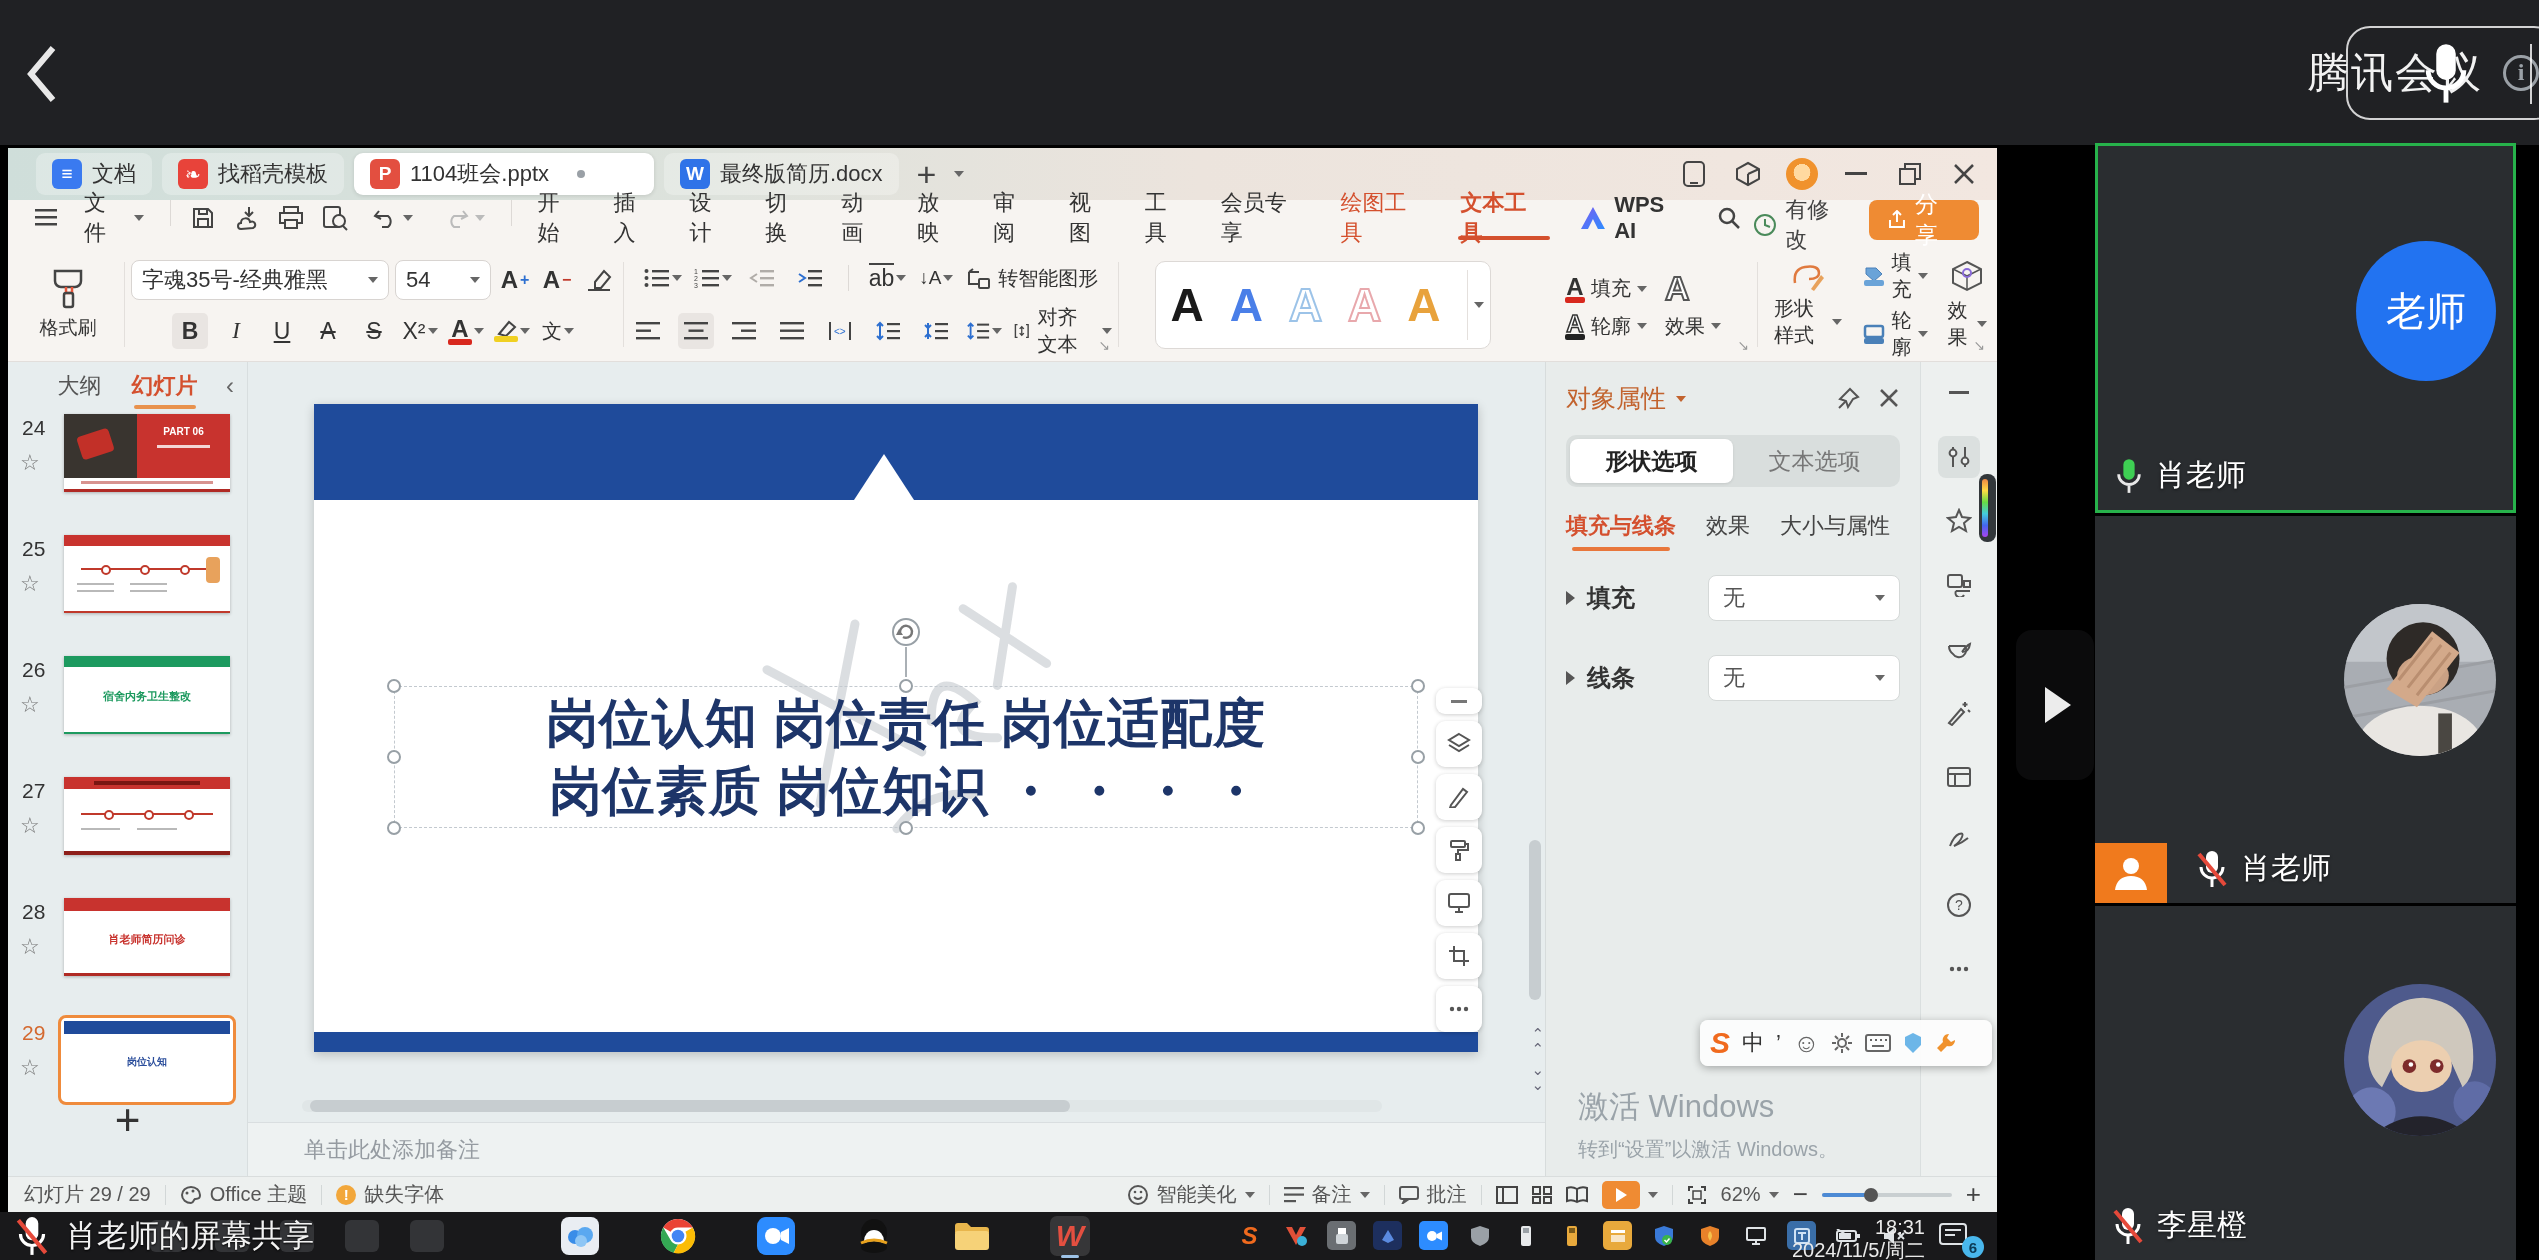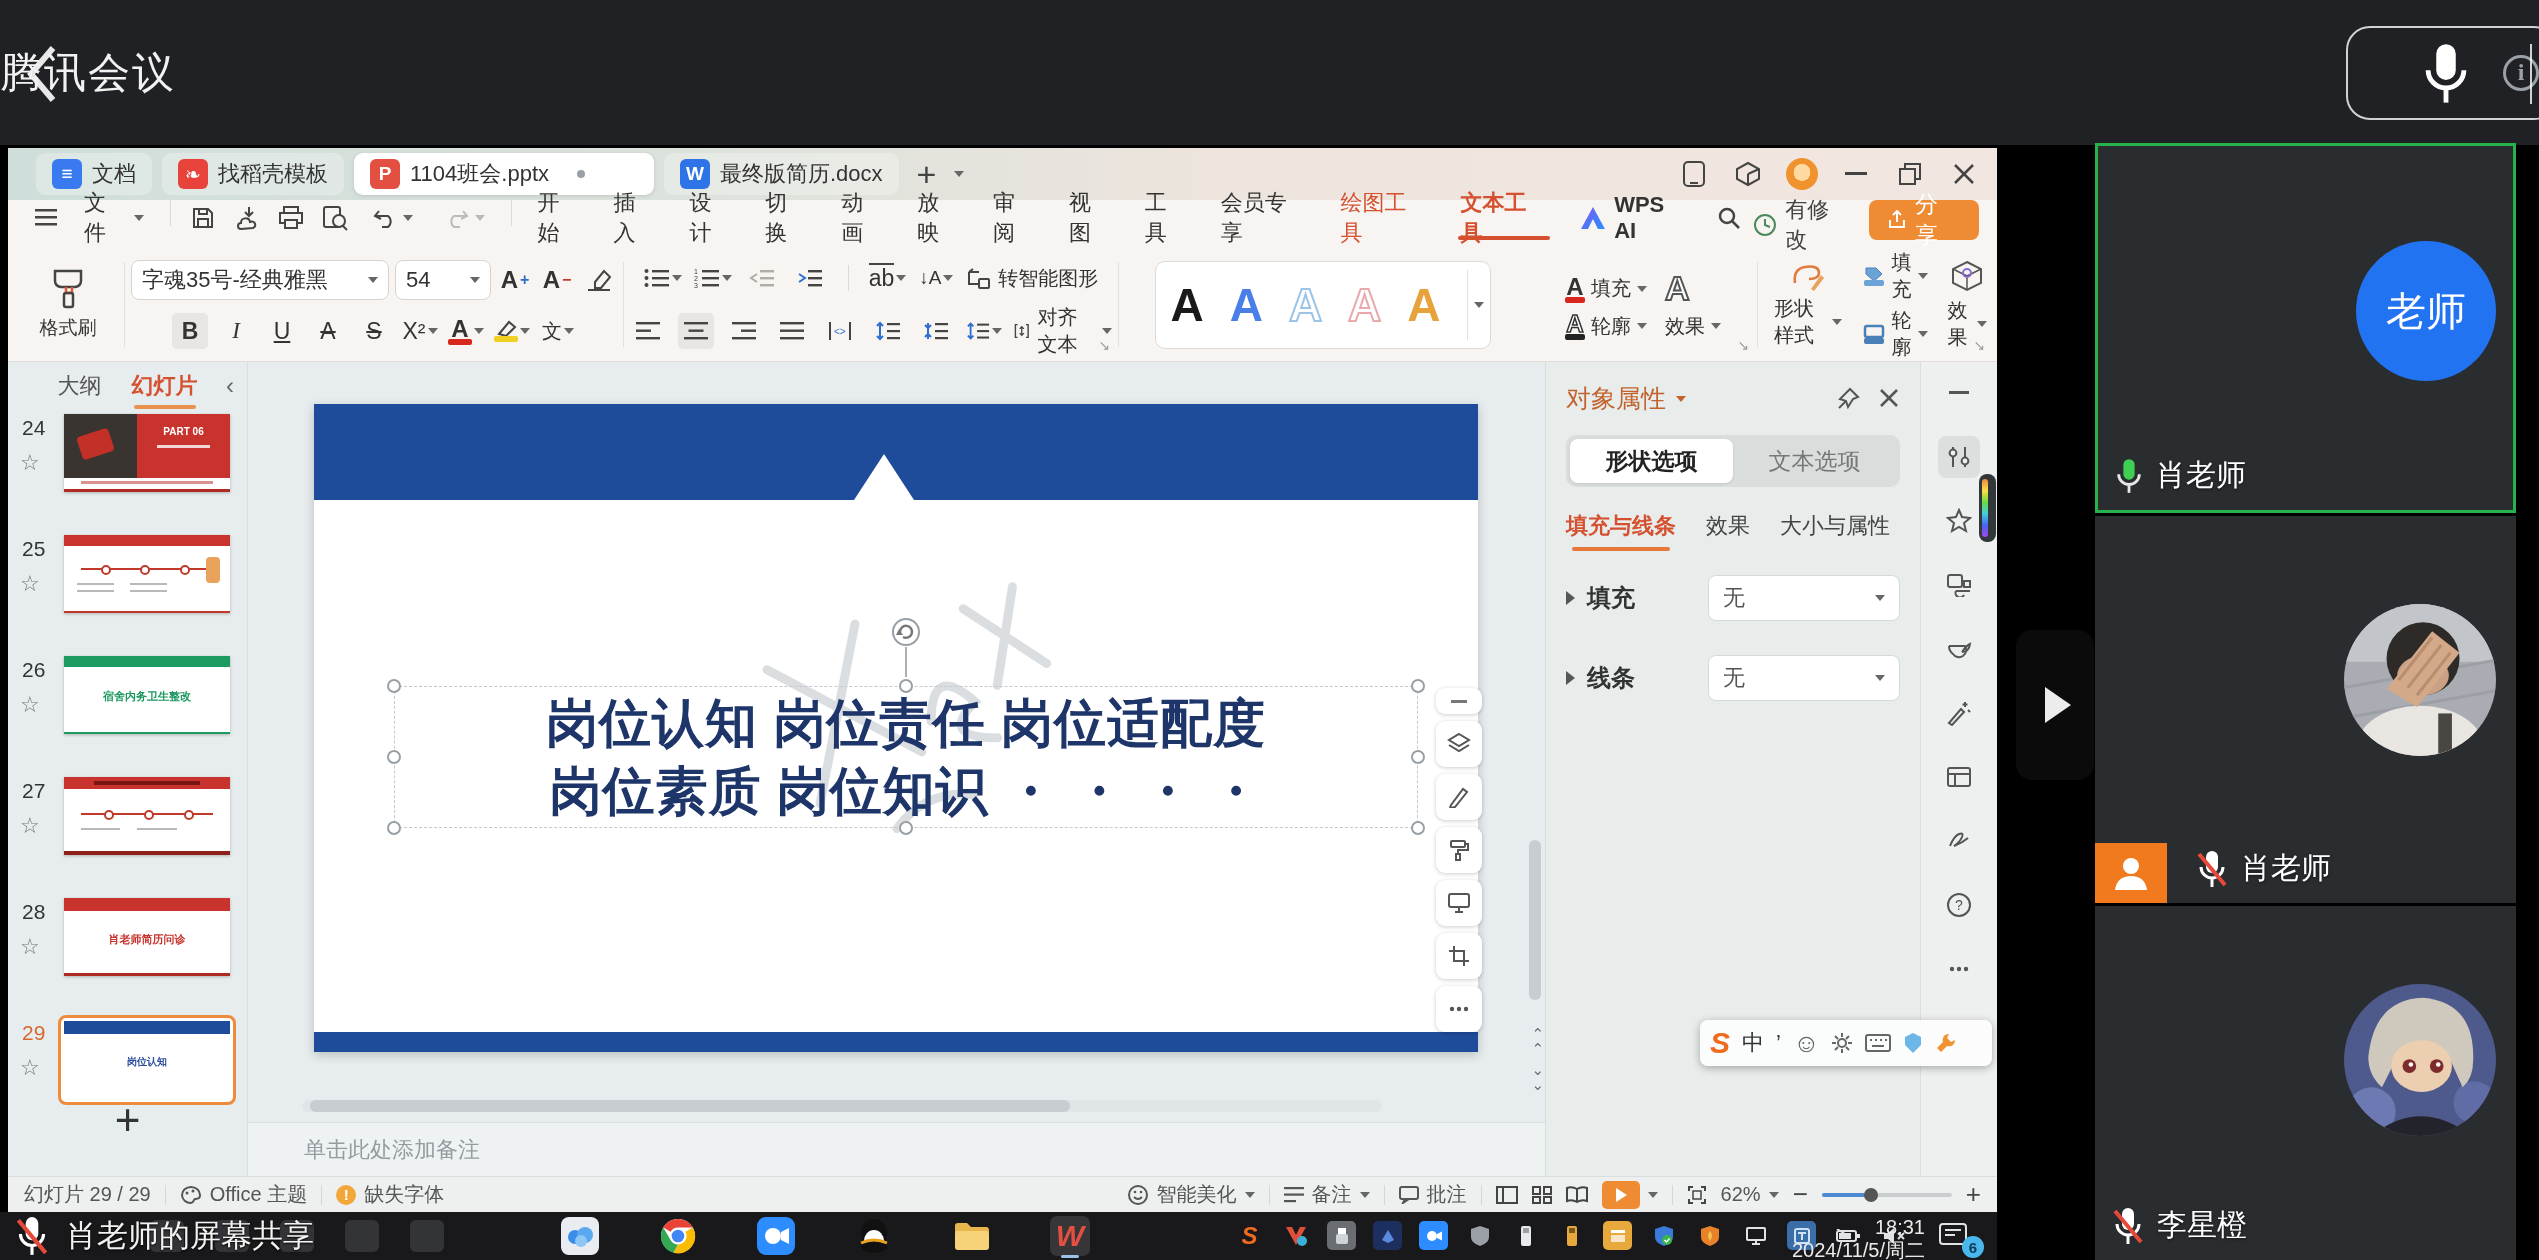--- a/index.html
+++ b/index.html
@@ -1,21 +1,21 @@
 <!DOCTYPE html>
 <html><head>
 <meta charset="utf-8">
 <style>
 *{box-sizing:border-box;margin:0;padding:0}
 html,body{width:2539px;height:1260px;overflow:hidden;background:#000;font-family:"Liberation Sans","DejaVu Sans",sans-serif}
 .screen{position:relative;width:2539px;height:1260px;background:#000}
 
 .topbar{position:absolute;left:0;top:0;width:2539px;height:145px;background:#202124}
 .backbtn{position:absolute;left:14px;top:34px;width:56px;height:80px;display:flex;align-items:center;justify-content:center}
-.title-wrap{position:absolute;left:0;top:0;width:100%;height:145px;display:flex;align-items:center;justify-content:space-between;gap:20px}
+.title-wrap{position:absolute;left:0;top:0;width:100%;height:145px;display:flex;align-items:center;justify-content:flex-end;gap:20px}
 .tm-title{font-size:42px;color:#f2f2f2;letter-spacing:2px}
 .info-ic{width:36px;height:36px;border:3px solid #9aa0a6;border-radius:50%;color:#9aa0a6;font-size:24px;font-weight:bold;display:flex;align-items:center;justify-content:center;font-family:"Liberation Serif",serif}
 .micbtn{position:absolute;left:2346px;top:26px;width:212px;height:94px;border:2px solid rgba(255,255,255,.8);border-radius:24px}
 .micbtn .sep{position:absolute;left:182px;top:16px;width:2px;height:60px;background:rgba(255,255,255,.8)}
 
 .expandbtn{position:absolute;left:2016px;top:630px;width:78px;height:150px;background:#0b0b0c;border-radius:16px;display:flex;align-items:center;justify-content:center}
 .expandbtn .tri{width:0;height:0;border-left:26px solid #ececec;border-top:18px solid transparent;border-bottom:18px solid transparent;margin-left:6px}
 
 .vpanel{position:absolute;left:2095px;top:143px;width:421px;height:1117px;background:#000;display:flex;flex-direction:column}
 .tile{position:relative;background:#2a2d30;overflow:hidden}
@@ -1056,20 +1056,24 @@
         <path d="M5 6 h2 M10 6 h2 M15 6 h2 M20 6 h2 M7 12 h12" stroke="#666" stroke-width="2"></path>
       </svg>
     <svg width="20" height="22" viewBox="0 0 20 22">
         <path d="M10 1 l8 4 v8 l-8 8 -8 -8 V5 z" fill="#6cb6e8"></path>
       </svg>
     <svg width="22" height="22" viewBox="0 0 22 22">
         <path d="M14 2 a6 6 0 0 0 -6 8 L2 16 l4 4 6 -6 a6 6 0 0 0 8 -6 l-4 2 -4 -4 z" fill="#f0922d"></path>
       </svg>
   </div>
 
+  <div class="activate">
+    <div class="a1">激活 Windows</div>
+    <div class="a2">转到“设置”以激活 Windows。</div>
+  </div>
 
   <div class="taskbar">
     <span class="dimic" style="left:150px"></span>
     <span class="dimic" style="left:215px"></span>
     <span class="dimic" style="left:280px"></span>
     <span class="dimic" style="left:345px"></span>
     <span class="dimic" style="left:410px"></span>
 
     <div class="tb-share">
       <svg width="40" height="42" viewBox="0 0 32 40">

